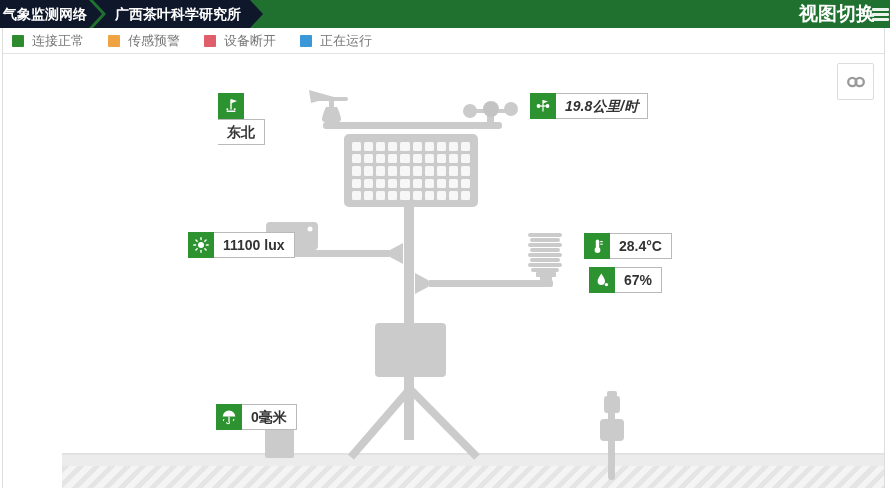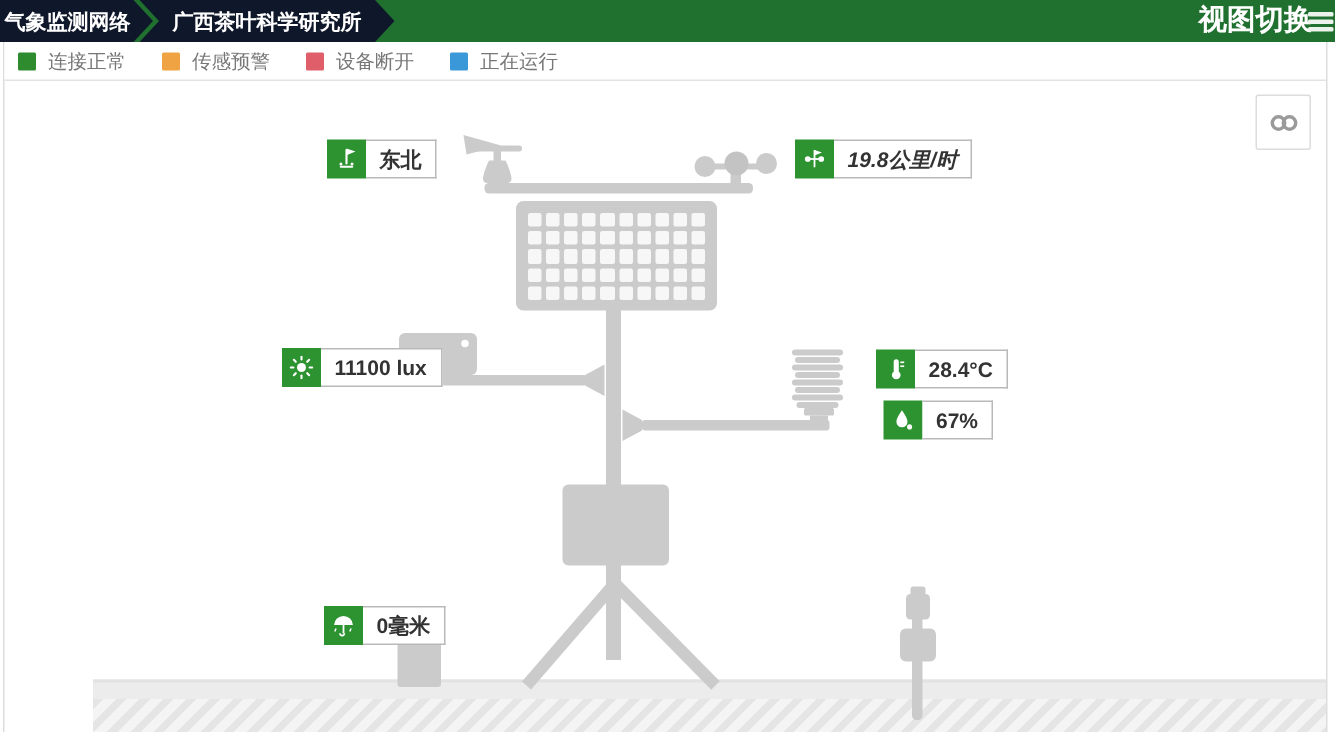--- a/index.html
+++ b/index.html
@@ -152,21 +152,21 @@
         <rect x="608" y="408" width="7" height="72" rx="3"></rect>
         <rect x="600" y="419" width="24" height="22" rx="4"></rect>
       </g>
     </g>
   </svg>
 
   <div class="solar-panel">
     <div class="cells" style="display:contents"><div class="cell"></div><div class="cell"></div><div class="cell"></div><div class="cell"></div><div class="cell"></div><div class="cell"></div><div class="cell"></div><div class="cell"></div><div class="cell"></div><div class="cell"></div><div class="cell"></div><div class="cell"></div><div class="cell"></div><div class="cell"></div><div class="cell"></div><div class="cell"></div><div class="cell"></div><div class="cell"></div><div class="cell"></div><div class="cell"></div><div class="cell"></div><div class="cell"></div><div class="cell"></div><div class="cell"></div><div class="cell"></div><div class="cell"></div><div class="cell"></div><div class="cell"></div><div class="cell"></div><div class="cell"></div><div class="cell"></div><div class="cell"></div><div class="cell"></div><div class="cell"></div><div class="cell"></div><div class="cell"></div><div class="cell"></div><div class="cell"></div><div class="cell"></div><div class="cell"></div><div class="cell"></div><div class="cell"></div><div class="cell"></div><div class="cell"></div><div class="cell"></div><div class="cell"></div><div class="cell"></div><div class="cell"></div><div class="cell"></div><div class="cell"></div></div>
   </div>
 
-  <div class="sensor" style="left:218px; top:93px;">
+  <div class="sensor" style="left:218px; top:93px;flex-direction:column;">
     <span class="s-icon">
       <svg width="16" height="16" viewBox="0 0 16 16" fill="#fff">
         <path d="M8 1 L14 3 L8 5.5 Z"></path>
           <rect x="7.3" y="1.5" width="1.4" height="10"></rect>
         <rect x="3.5" y="12.5" width="9" height="1.4" rx="0.7"></rect>
         <circle cx="4.3" cy="11.3" r="1"></circle>
           <circle cx="11.7" cy="11.3" r="1"></circle>
       </svg>
     </span>
     <span class="s-val">东北</span>

